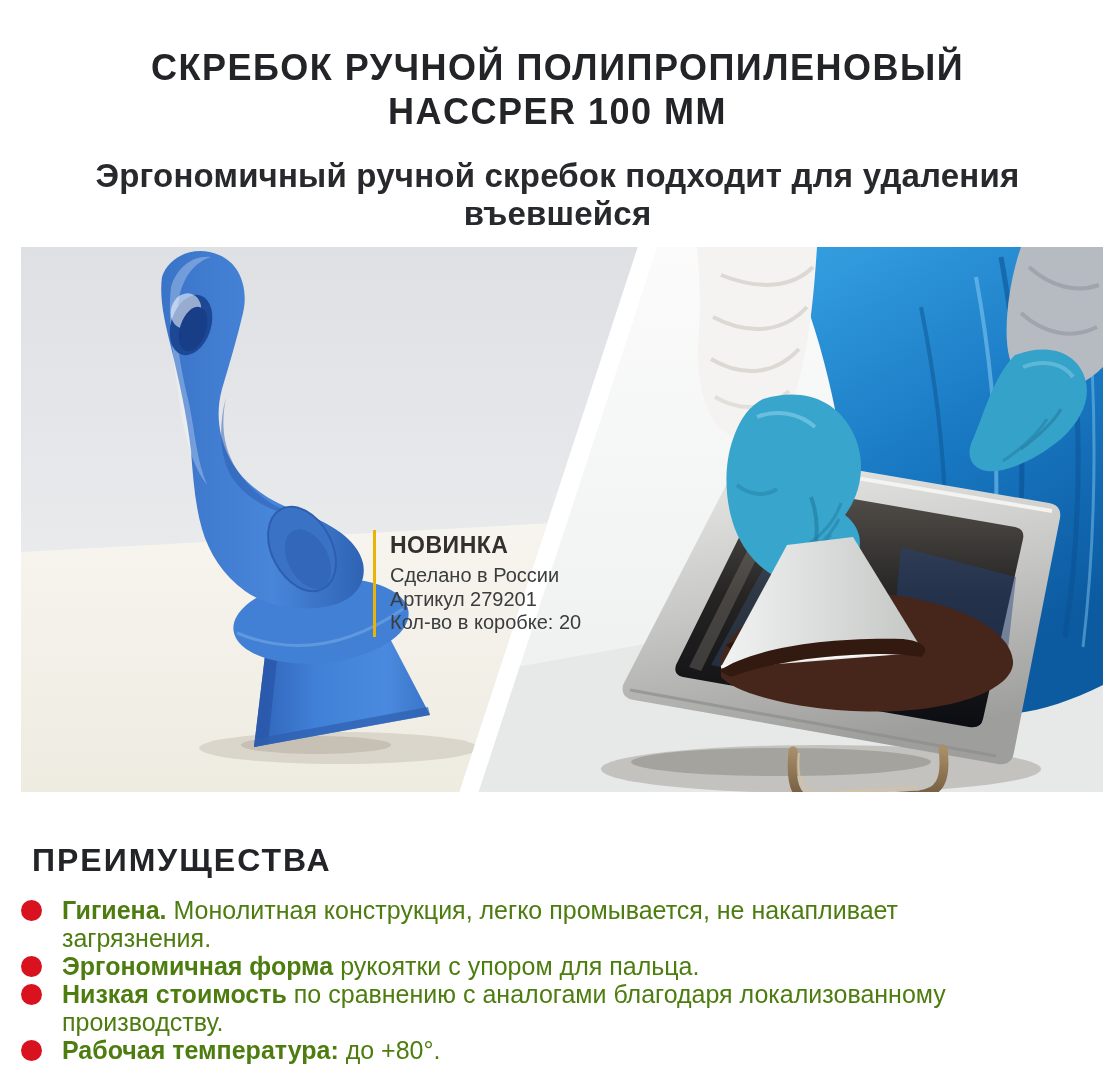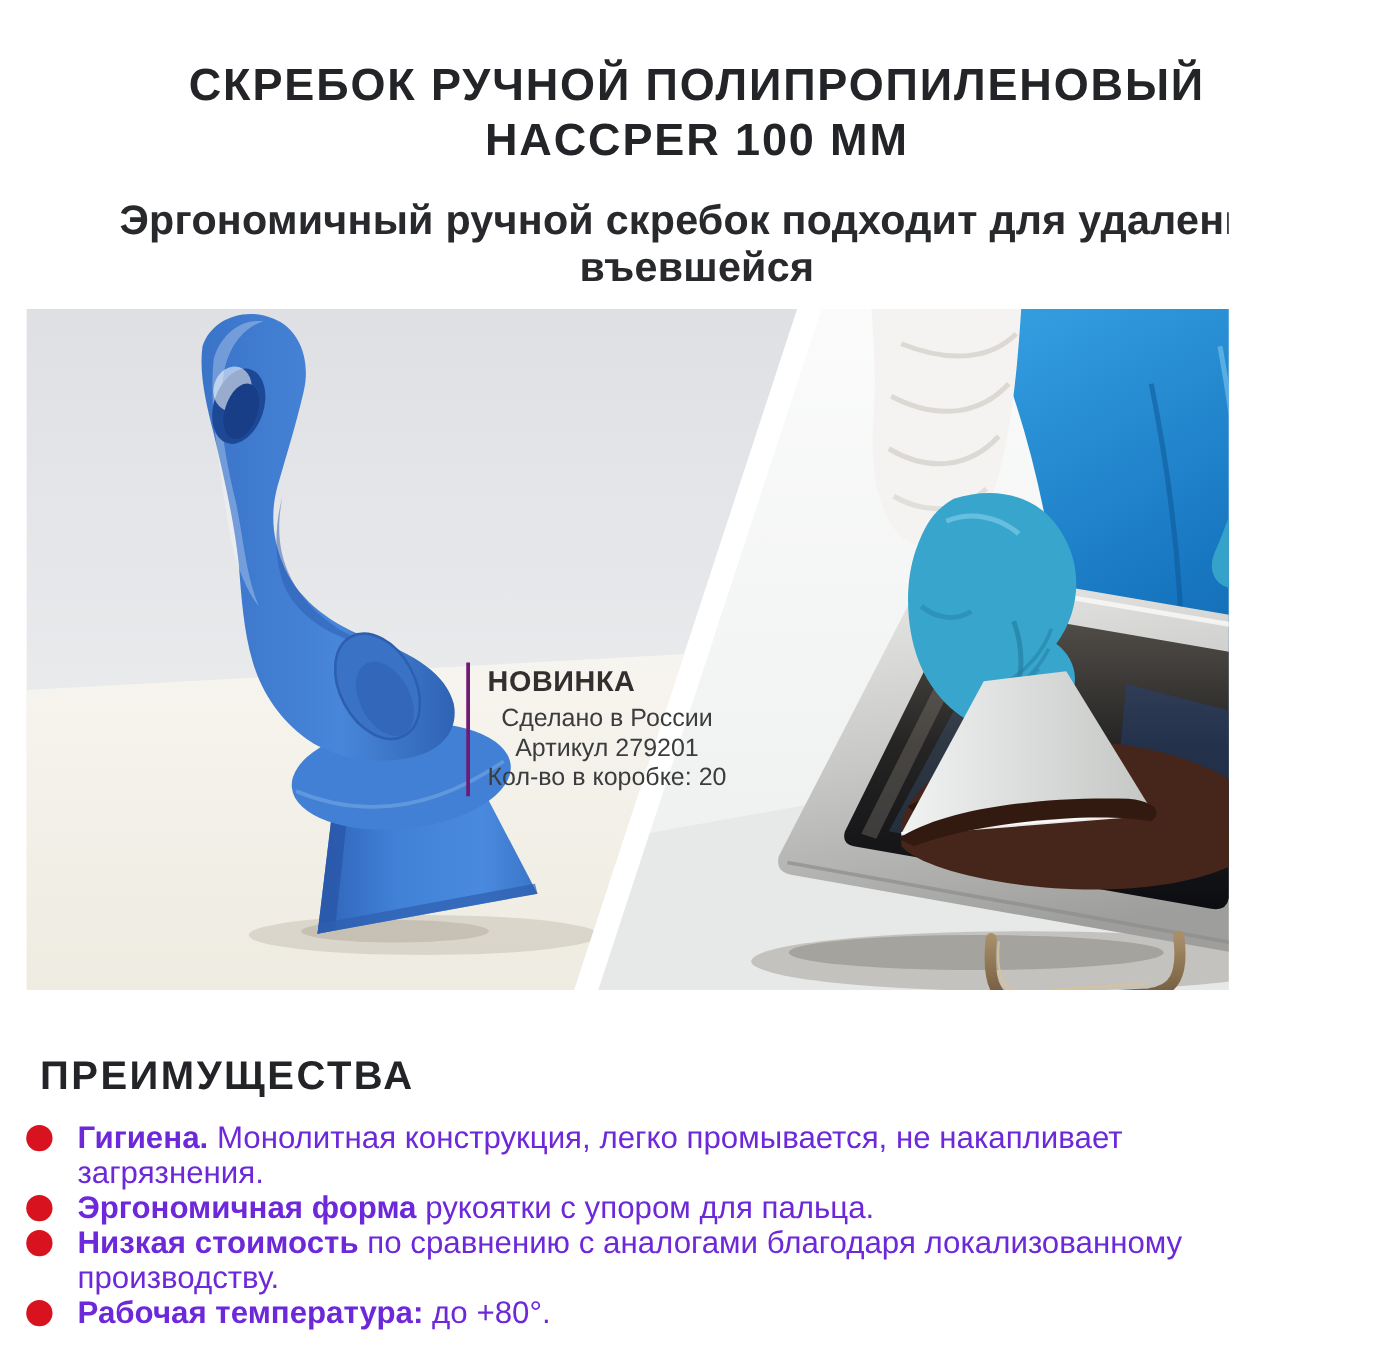--- a/index.html
+++ b/index.html
@@ -1,45 +1,45 @@
 <!DOCTYPE html>
 <html style="--bullet-color: #d8131f;"><head>
 <meta charset="utf-8">
 <style>
   html,body{margin:0;padding:0;background:#ffffff;}
   .page{
-    position:relative;width:983px;height:1080px;background:#ffffff;
+    position:relative;width:1115px;height:1080px;background:#ffffff;
     font-family:"Liberation Sans", sans-serif;color:#232428;overflow:hidden;
   }
   .title{
     position:absolute;left:0;top:46px;width:1115px;text-align:center;
     font-size:36px;line-height:44px;font-weight:700;letter-spacing:1.5px;color:#232428;
   }
   .subtitle{
     position:absolute;left:0;top:157px;width:1115px;text-align:center;
     font-size:33px;line-height:38px;font-weight:700;letter-spacing:0.2px;color:#28292c;
   }
   .photo-strip{position:absolute;left:21px;top:247px;width:1082px;height:545px;}
   .photo{position:absolute;left:0;top:0;width:1082px;height:545px;}
   .photo svg{display:block;width:1082px;height:545px;}
   .photo-left{clip-path:polygon(0 0,57% 0,40.5% 100%,0 100%);}
   .photo-right{clip-path:polygon(58.8% 0,100% 0,100% 100%,42.3% 100%);}
   .novelty{
     position:absolute;left:352px;top:283px;z-index:5;
-    border-left:3px solid #701a75;padding:2px 0 2px 14px;color:#3b3c3e;
+    border-left:3px solid #eab308;padding:2px 0 2px 14px;color:#3b3c3e;
   }
   .novelty .badge{font-size:23px;font-weight:700;letter-spacing:0.5px;color:#332f2f;margin-bottom:5px;}
-  .novelty .line{font-size:20px;line-height:23.5px;font-weight:400;text-align:center;}
+  .novelty .line{font-size:20px;line-height:23.5px;font-weight:400;}
   .adv-heading{
     position:absolute;left:0;top:842px;width:1115px;text-align:left;
     font-size:32px;font-weight:700;letter-spacing:2px;color:#232428;margin-left:32px;
   }
   .adv-list{
     position:absolute;left:20px;top:896px;width:930px;margin:0;padding:0;list-style:none;
-    font-size:25px;line-height:28px;color:#6d28d9;
+    font-size:25px;line-height:28px;color:#4d7c0f;
   }
   .adv-list li{position:relative;padding-left:42px;width:888px;}
   .adv-list li .dot{
     position:absolute;left:1px;top:3.5px;width:21px;height:21px;border-radius:50%;
     background:var(--bullet-color,#d8131f);
   }
   .adv-list .b{font-weight:700;}
 </style>
 </head>
 <body>

